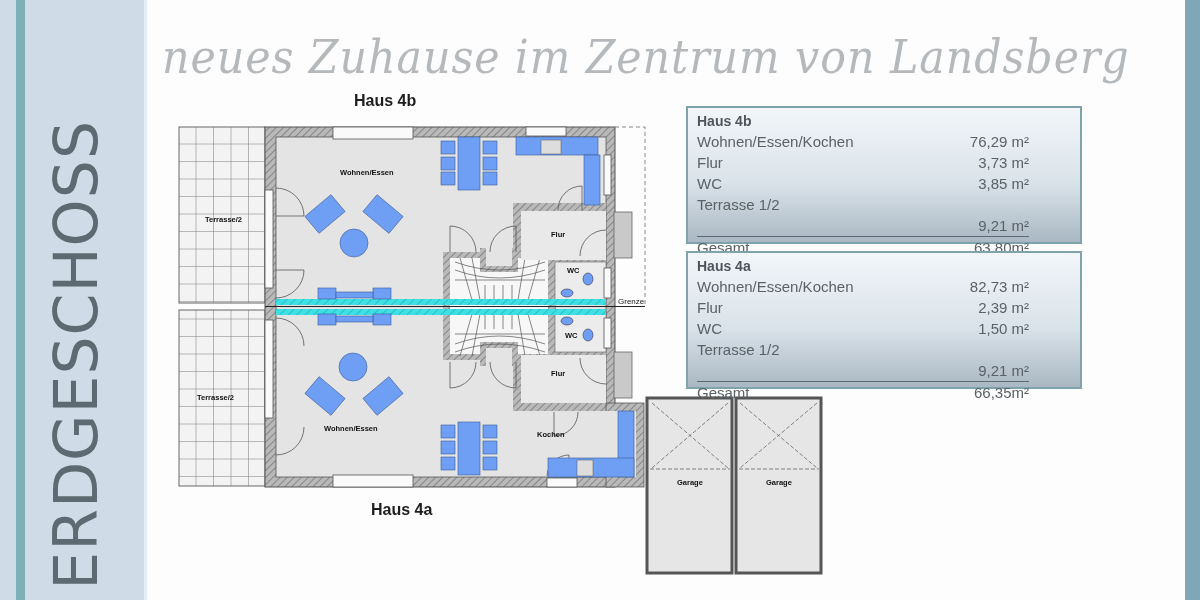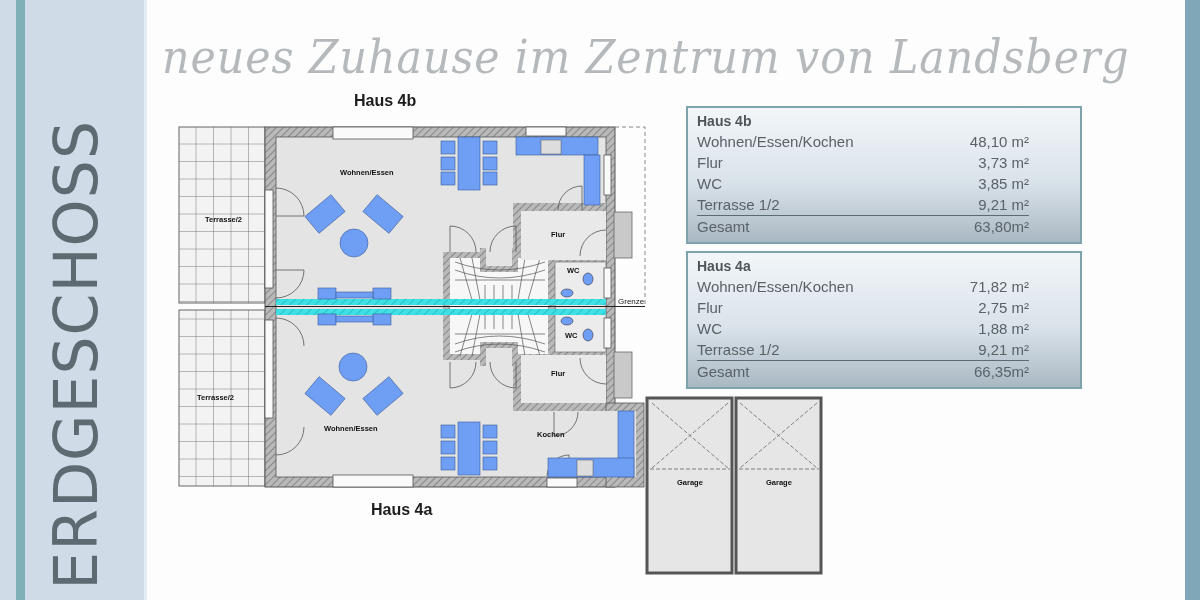--- a/index.html
+++ b/index.html
@@ -42,21 +42,21 @@
   }
   .area-box {
     position: absolute; left: 686px; width: 396px;
     border: 2px solid #7fa3ad; box-sizing: border-box;
     background: linear-gradient(#f2f6f9 0%, #dae3ea 55%, #aab8c3 100%);
     padding: 4px 10px 0 9px; color: #5a6268;
     font-family: "Liberation Sans", sans-serif; font-size: 15px;
   }
   .area-box .title { font-weight: bold; color: #4e565c; font-size: 14px; line-height: 19px; }
   .area-box .row { display: flex; justify-content: space-between; line-height: 21px; width: 332px; }
-  .area-box .row.underlined { border-bottom: 1.5px solid #5e6a72; }
+  .area-box .row.underlined { border-bottom: 1.5px solid #5e6a72; flex-direction: column; }
   .area-box .row .val { text-align: right; }
   .plan { position: absolute; left: 170px; top: 118px; }
 </style>
 </head>
 <body>
 
 <div class="left-band">
   <div class="accent"></div>
   <div class="edge"></div>
   <div class="vertical-title">ERDGESCHOSS</div>
@@ -238,21 +238,21 @@
     <text x="677" y="485">Garage</text>
     <text x="766" y="485">Garage</text>
   </g>
   <text x="618" y="304" font-family="Liberation Sans, sans-serif" font-size="8" fill="#222">Grenze</text>
 </svg>
 
 <div class="area-box" style="top:106px;height:138px;">
   <div class="title">Haus 4b</div>
   <div class="row">
       <span>Wohnen/Essen/Kochen</span>
-      <span class="val">48,10 m²</span>
+      <span class="val">76,29 m²</span>
     </div>
   <div class="row">
       <span>Flur</span>
       <span class="val">3,73 m²</span>
     </div>
   <div class="row">
       <span>WC</span>
       <span class="val">3,85 m²</span>
     </div>
   <div class="row underlined">
@@ -262,29 +262,29 @@
   <div class="row">
       <span>Gesamt</span>
       <span class="val">63,80m²</span>
     </div>
 </div>
 
 <div class="area-box" style="top:251px;height:138px;">
   <div class="title">Haus 4a</div>
   <div class="row">
       <span>Wohnen/Essen/Kochen</span>
-      <span class="val">71,82 m²</span>
+      <span class="val">82,73 m²</span>
     </div>
   <div class="row">
       <span>Flur</span>
-      <span class="val">2,75 m²</span>
+      <span class="val">2,39 m²</span>
     </div>
   <div class="row">
       <span>WC</span>
-      <span class="val">1,88 m²</span>
+      <span class="val">1,50 m²</span>
     </div>
   <div class="row underlined">
       <span>Terrasse 1/2</span>
       <span class="val">9,21 m²</span>
     </div>
   <div class="row">
       <span>Gesamt</span>
       <span class="val">66,35m²</span>
     </div>
 </div>

